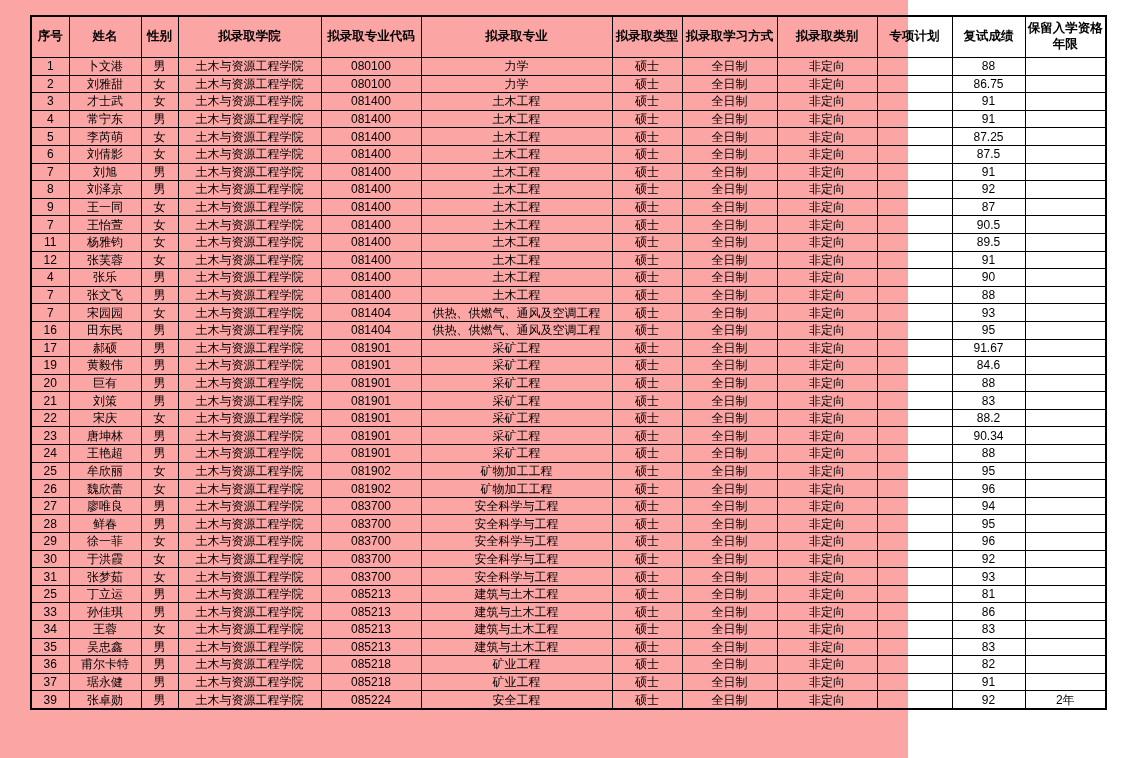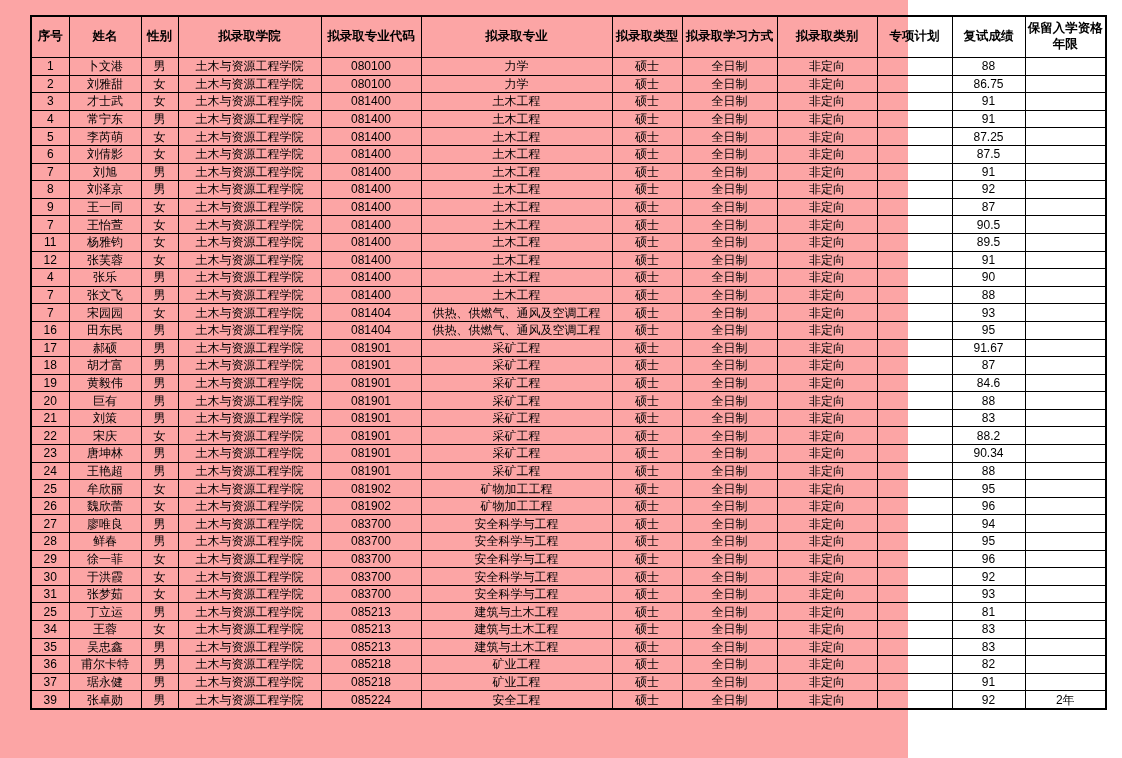--- a/index.html
+++ b/index.html
@@ -330,114 +330,100 @@
           <td>081901</td>
           <td>采矿工程</td>
           <td>硕士</td>
           <td>全日制</td>
           <td>非定向</td>
           <td></td>
           <td>91.67</td>
           <td></td>
         </tr>
         <tr>
-          <td>18</td>
-          <td>胡才富</td>
+          <td>19</td>
+          <td>黄毅伟</td>
           <td>男</td>
           <td>土木与资源工程学院</td>
           <td>081901</td>
           <td>采矿工程</td>
           <td>硕士</td>
           <td>全日制</td>
           <td>非定向</td>
           <td></td>
-          <td>87</td>
-          <td></td>
-        </tr>
-        <tr>
-          <td>19</td>
-          <td>黄毅伟</td>
+          <td>84.6</td>
+          <td></td>
+        </tr>
+        <tr>
+          <td>20</td>
+          <td>巨有</td>
           <td>男</td>
           <td>土木与资源工程学院</td>
           <td>081901</td>
           <td>采矿工程</td>
           <td>硕士</td>
           <td>全日制</td>
           <td>非定向</td>
           <td></td>
-          <td>84.6</td>
-          <td></td>
-        </tr>
-        <tr>
-          <td>20</td>
-          <td>巨有</td>
+          <td>88</td>
+          <td></td>
+        </tr>
+        <tr>
+          <td>21</td>
+          <td>刘策</td>
           <td>男</td>
           <td>土木与资源工程学院</td>
           <td>081901</td>
           <td>采矿工程</td>
           <td>硕士</td>
           <td>全日制</td>
           <td>非定向</td>
           <td></td>
-          <td>88</td>
-          <td></td>
-        </tr>
-        <tr>
-          <td>21</td>
-          <td>刘策</td>
-          <td>男</td>
+          <td>83</td>
+          <td></td>
+        </tr>
+        <tr>
+          <td>22</td>
+          <td>宋庆</td>
+          <td>女</td>
           <td>土木与资源工程学院</td>
           <td>081901</td>
           <td>采矿工程</td>
           <td>硕士</td>
           <td>全日制</td>
           <td>非定向</td>
           <td></td>
-          <td>83</td>
-          <td></td>
-        </tr>
-        <tr>
-          <td>22</td>
-          <td>宋庆</td>
-          <td>女</td>
+          <td>88.2</td>
+          <td></td>
+        </tr>
+        <tr>
+          <td>23</td>
+          <td>唐坤林</td>
+          <td>男</td>
           <td>土木与资源工程学院</td>
           <td>081901</td>
           <td>采矿工程</td>
           <td>硕士</td>
           <td>全日制</td>
           <td>非定向</td>
           <td></td>
-          <td>88.2</td>
-          <td></td>
-        </tr>
-        <tr>
-          <td>23</td>
-          <td>唐坤林</td>
+          <td>90.34</td>
+          <td></td>
+        </tr>
+        <tr>
+          <td>24</td>
+          <td>王艳超</td>
           <td>男</td>
           <td>土木与资源工程学院</td>
           <td>081901</td>
           <td>采矿工程</td>
           <td>硕士</td>
           <td>全日制</td>
           <td>非定向</td>
           <td></td>
-          <td>90.34</td>
-          <td></td>
-        </tr>
-        <tr>
-          <td>24</td>
-          <td>王艳超</td>
-          <td>男</td>
-          <td>土木与资源工程学院</td>
-          <td>081901</td>
-          <td>采矿工程</td>
-          <td>硕士</td>
-          <td>全日制</td>
-          <td>非定向</td>
-          <td></td>
           <td>88</td>
           <td></td>
         </tr>
         <tr>
           <td>25</td>
           <td>牟欣丽</td>
           <td>女</td>
           <td>土木与资源工程学院</td>
           <td>081902</td>
           <td>矿物加工工程</td>
@@ -537,20 +523,34 @@
           <td>丁立运</td>
           <td>男</td>
           <td>土木与资源工程学院</td>
           <td>085213</td>
           <td>建筑与土木工程</td>
           <td>硕士</td>
           <td>全日制</td>
           <td>非定向</td>
           <td></td>
           <td>81</td>
+          <td></td>
+        </tr>
+        <tr>
+          <td>33</td>
+          <td>孙佳琪</td>
+          <td>男</td>
+          <td>土木与资源工程学院</td>
+          <td>085213</td>
+          <td>建筑与土木工程</td>
+          <td>硕士</td>
+          <td>全日制</td>
+          <td>非定向</td>
+          <td></td>
+          <td>86</td>
           <td></td>
         </tr>
         <tr>
           <td>34</td>
           <td>王蓉</td>
           <td>女</td>
           <td>土木与资源工程学院</td>
           <td>085213</td>
           <td>建筑与土木工程</td>
           <td>硕士</td>

